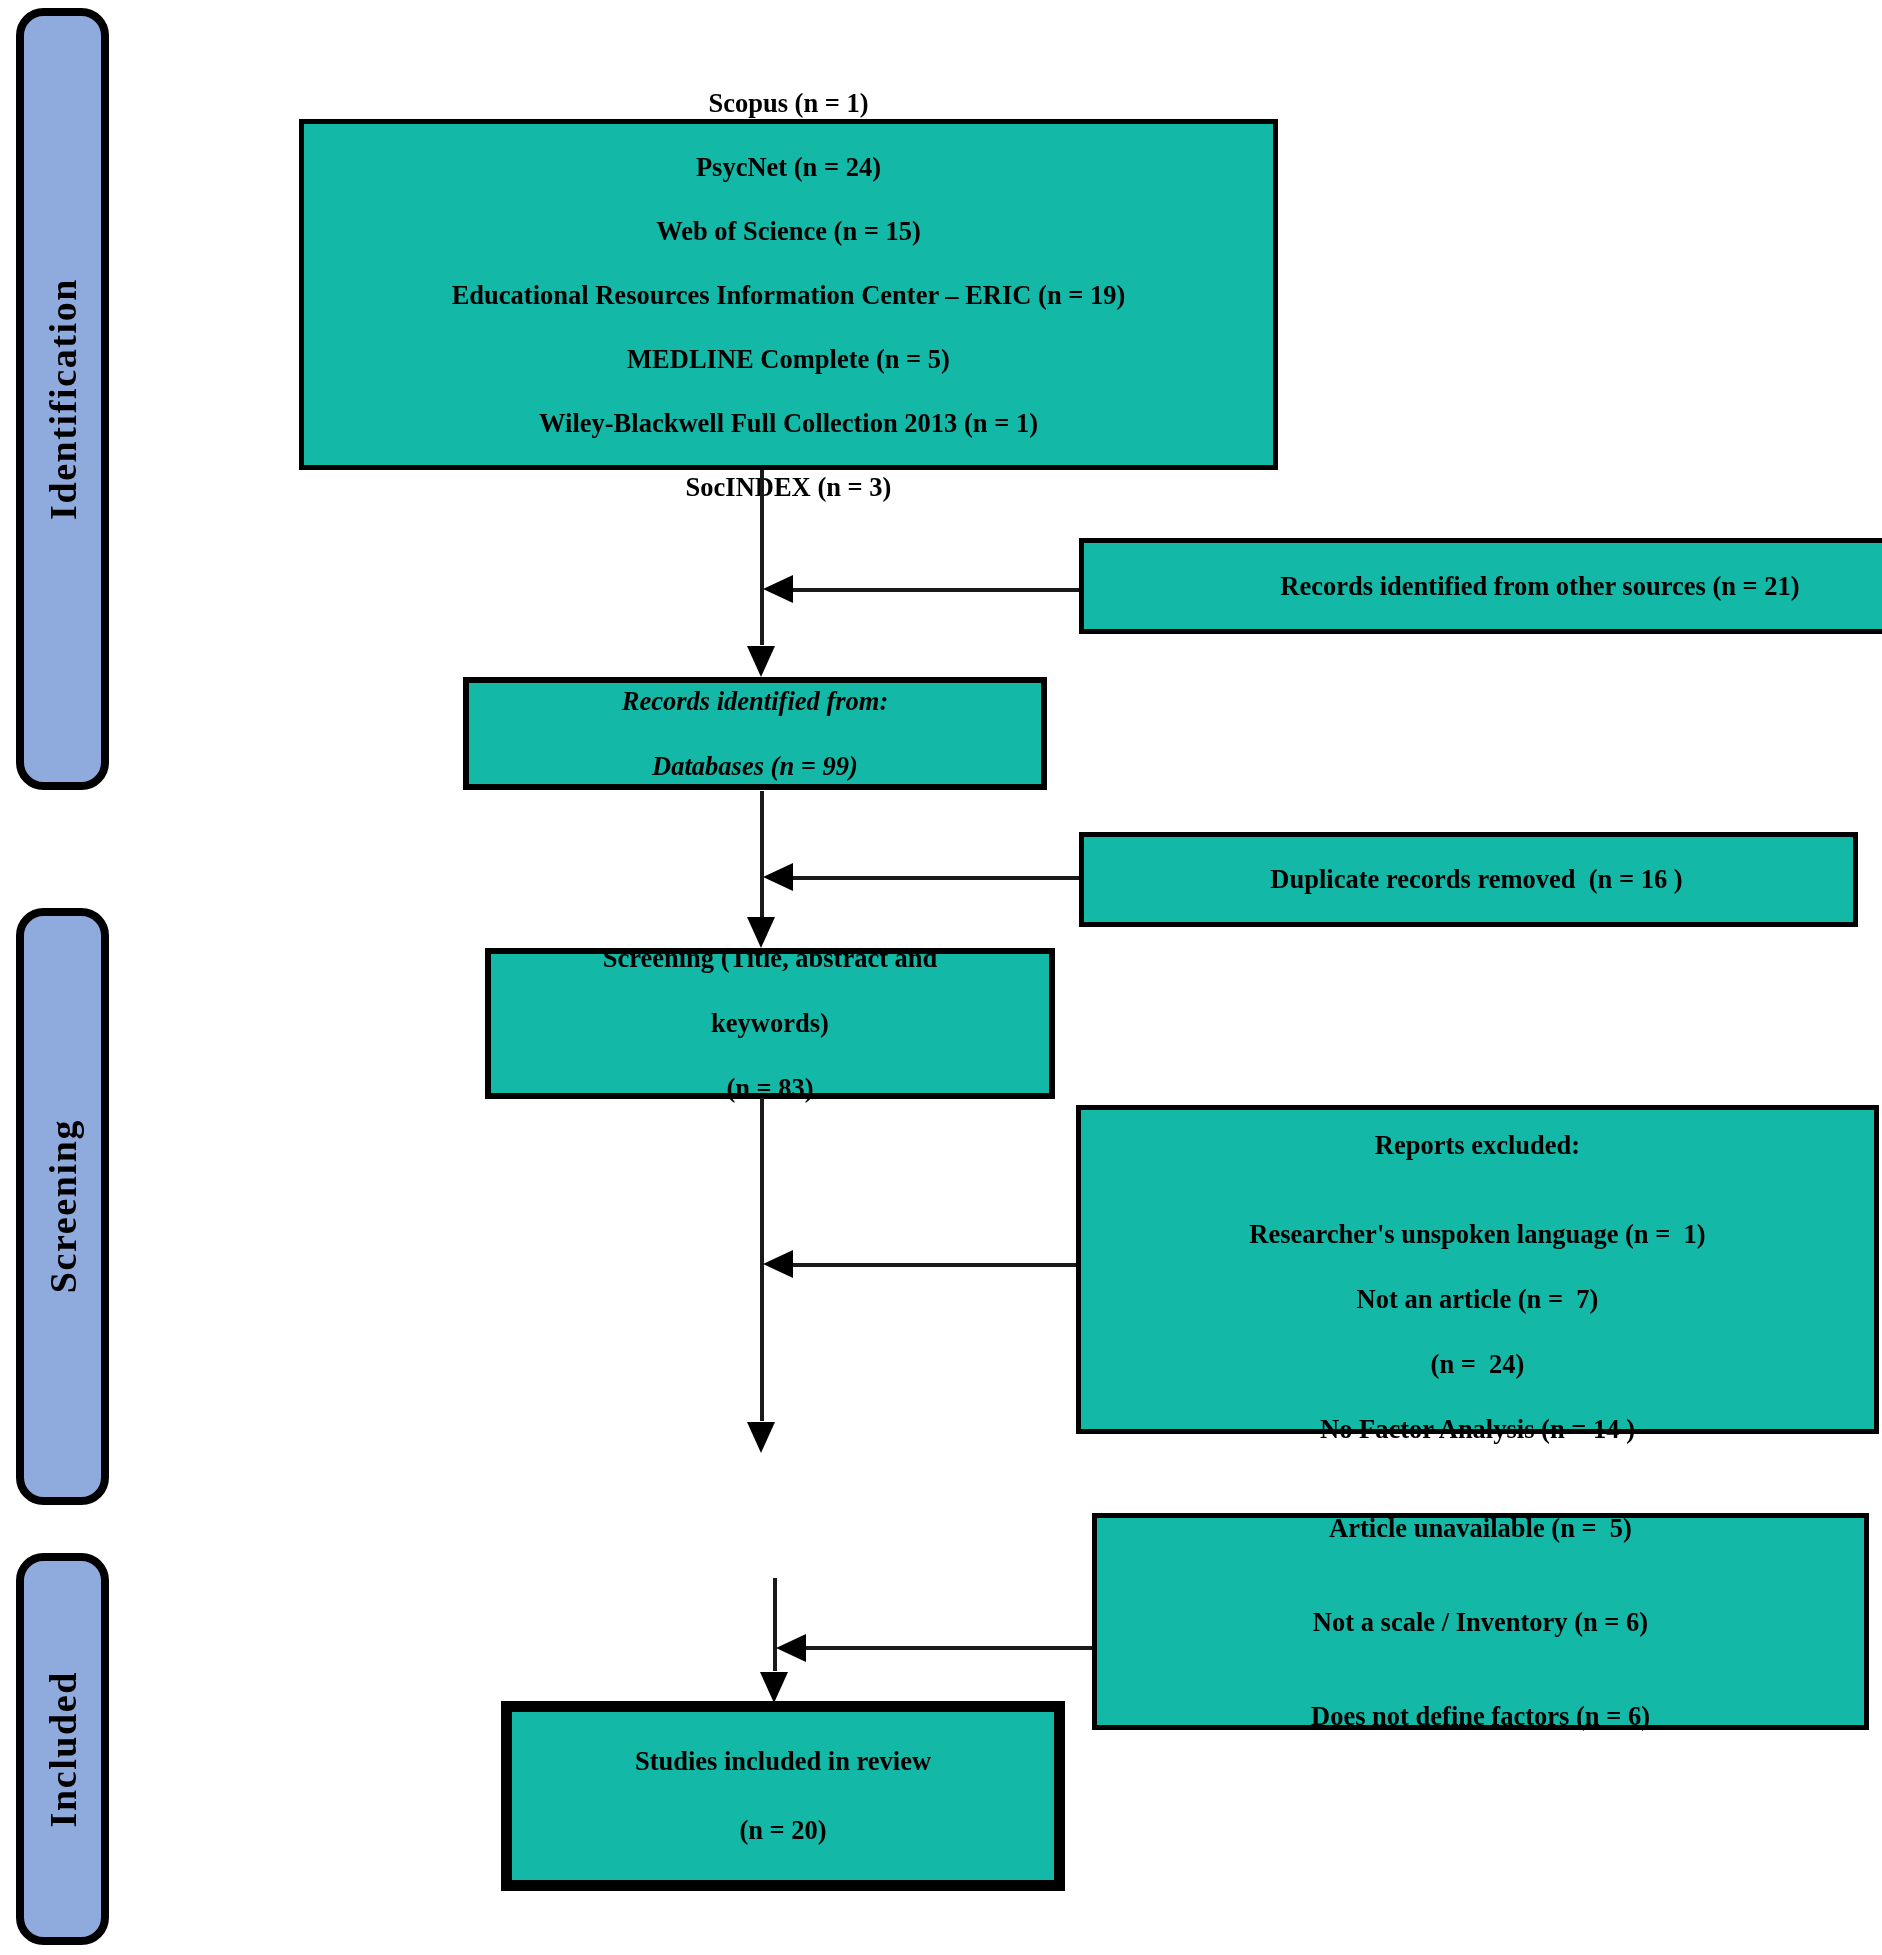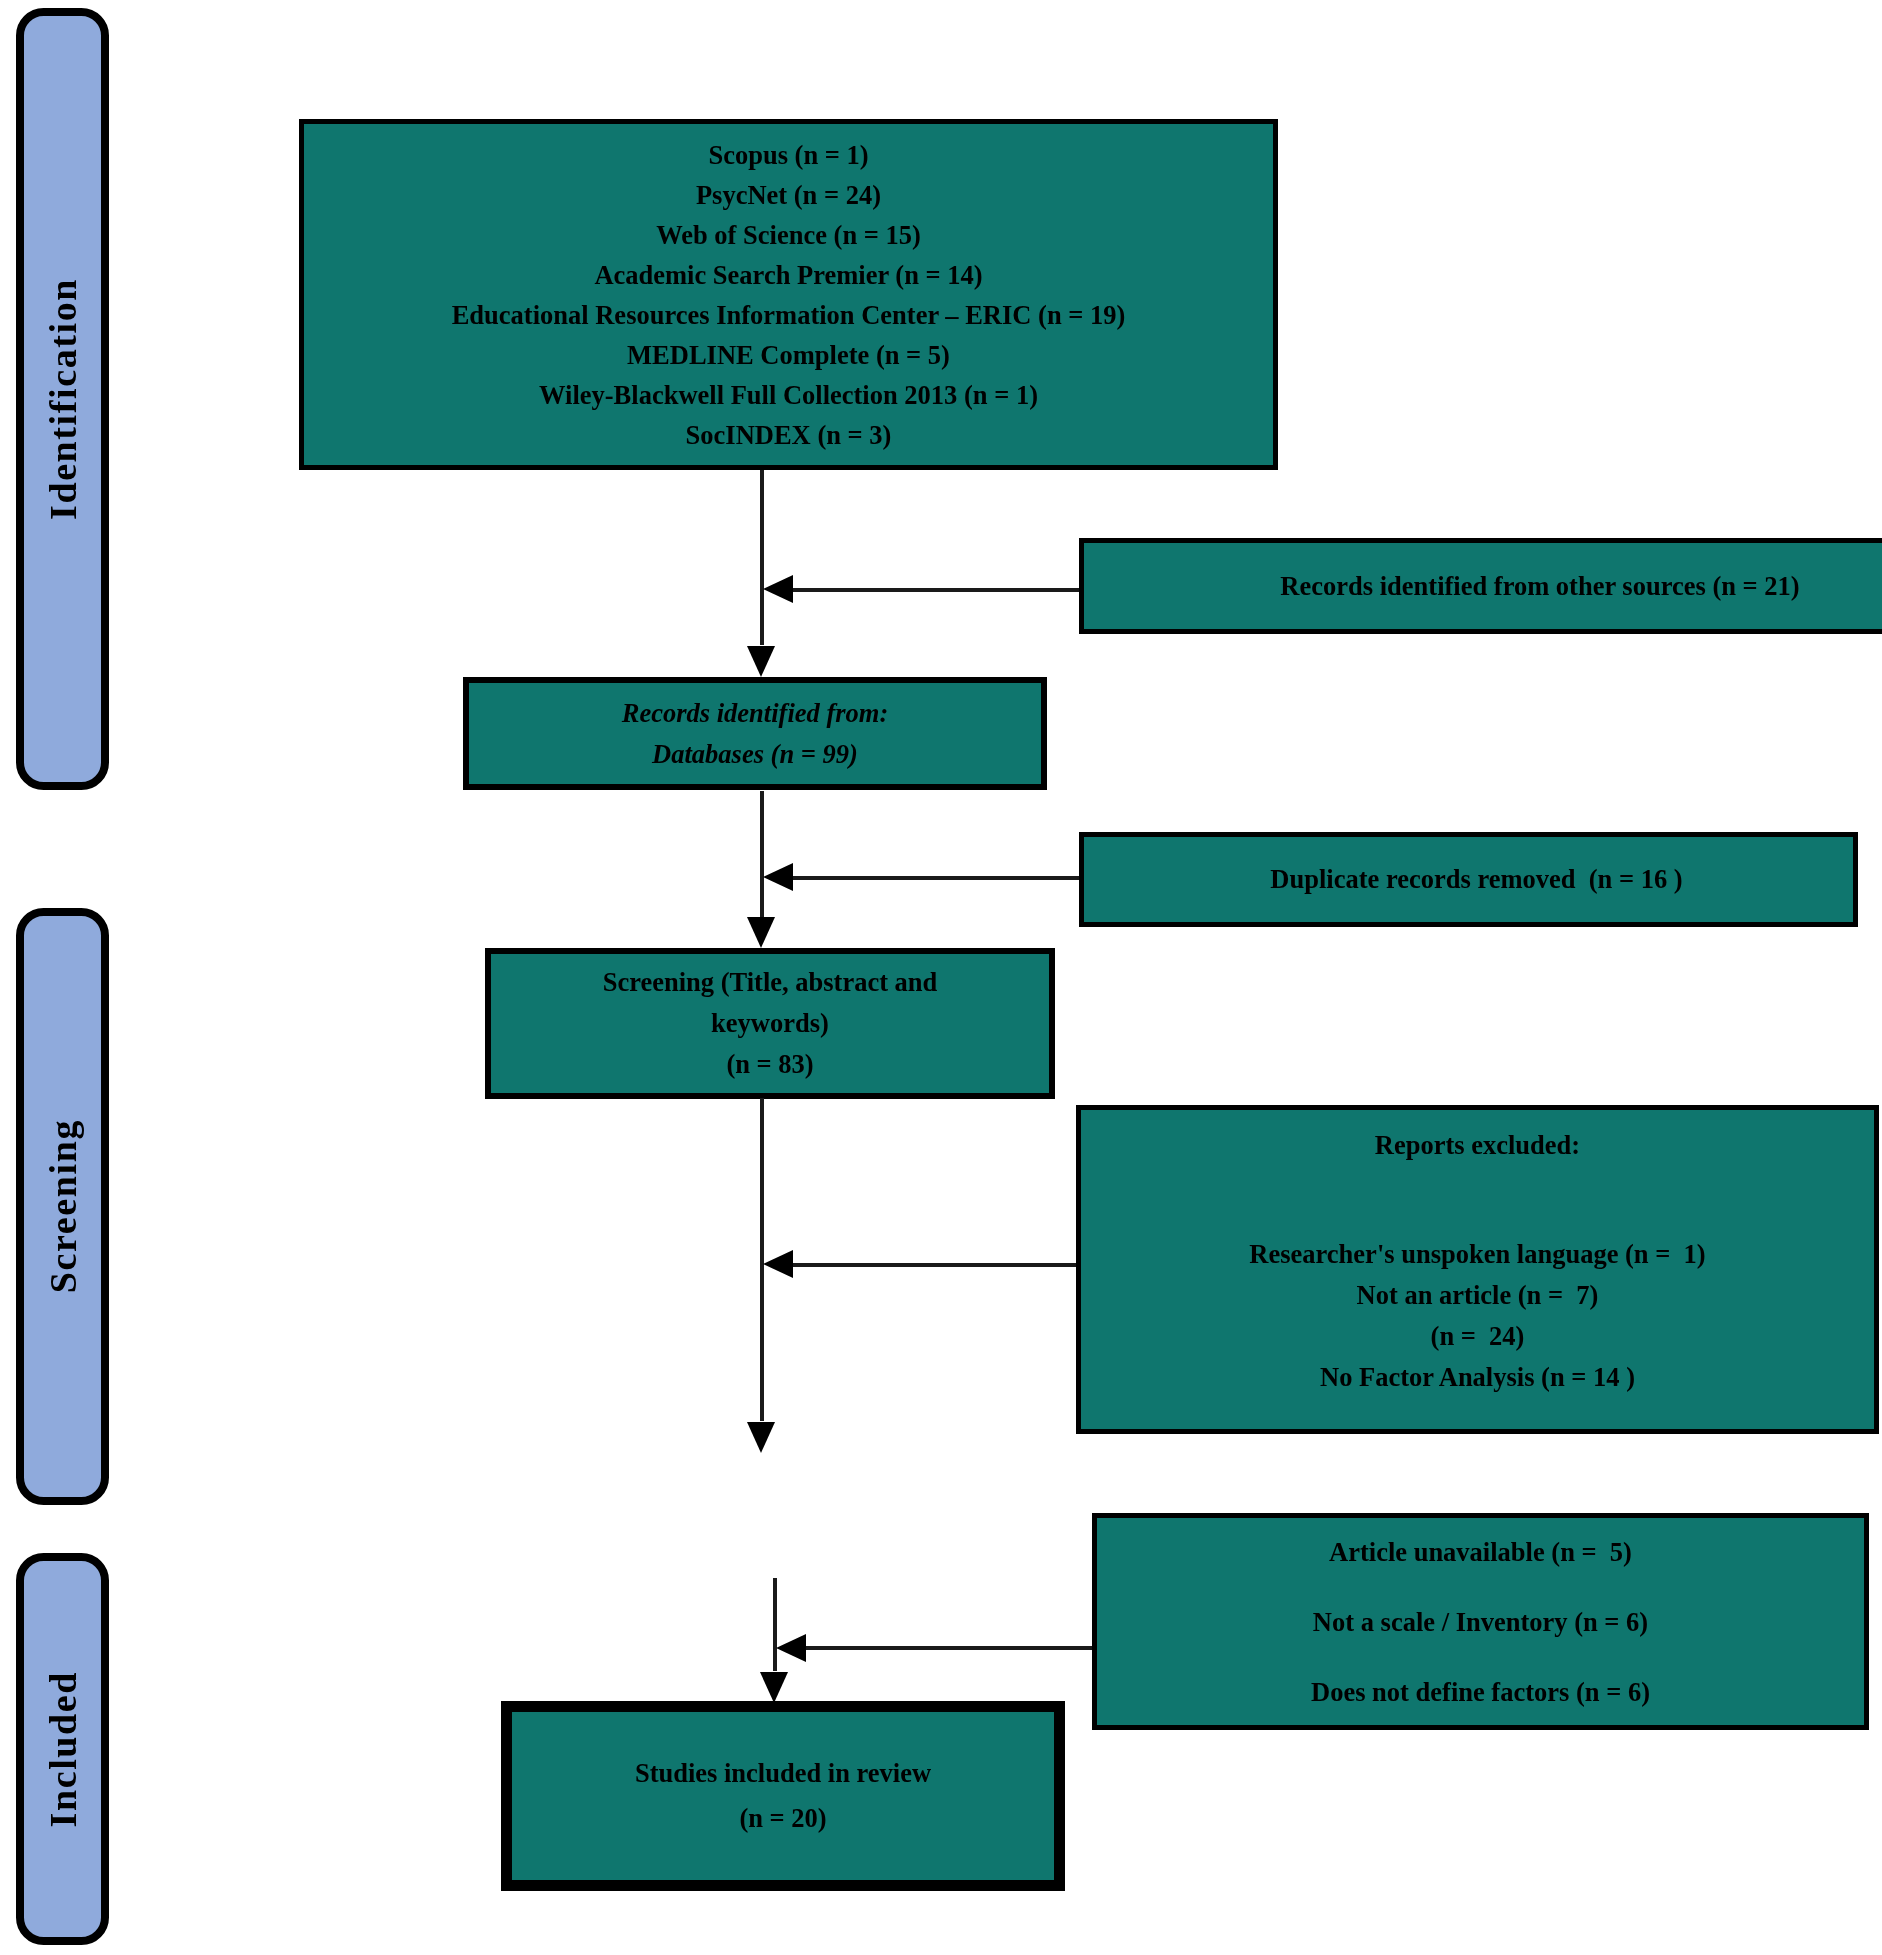--- a/index.html
+++ b/index.html
@@ -33,30 +33,31 @@
     transform: rotate(180deg);
     font-size: 38px;
     font-weight: bold;
     letter-spacing: 1.6px;
     white-space: pre;
   }
 
   
   .box {
     position: absolute;
-    background: #0f766e;
+    background: #14b8a6;
     border: 5.3px solid #000000;
     box-sizing: border-box;
     display: flex;
     flex-direction: column;
     align-items: center;
     justify-content: center;
     text-align: center;
     font-size: 26.5px;
     line-height: 41px;
+    gap: 24px;
   }
   .box.mid-border { border-width: 6.4px; }
   .box.thick-border { border-width: 11.7px; }
   .line { white-space: pre; display: block; }
 
   .excluded-gap { height: 68px; }
   .art-lines .line { line-height: 70px; }
   .db-lines .line { line-height: 40px; }
 
   
@@ -97,21 +98,20 @@
     <span class="stage-label">Screening</span>
   </div>
   <div class="stage-bar" style="top:1553px; height:392px;">
     <span class="stage-label">Included</span>
   </div>
 
   <div class="box db-lines" style="left:299px; top:119px; width:979px; height:351px;">
     <span class="line">Scopus (n = 1)</span>
     <span class="line">PsycNet (n = 24)</span>
     <span class="line">Web of Science (n = 15)</span>
-    <span class="line">Academic Search Premier (n = 14)</span>
     <span class="line">Educational Resources Information Center – ERIC (n = 19)</span>
     <span class="line">MEDLINE Complete (n = 5)</span>
     <span class="line">Wiley-Blackwell Full Collection 2013 (n = 1)</span>
     <span class="line">SocINDEX (n = 3)</span>
   </div>
 
   <div class="box" style="left:1079px; top:538px; width:922px; height:96px;">
     <span class="line">Records identified from other sources (n = 21)</span>
   </div>
 

